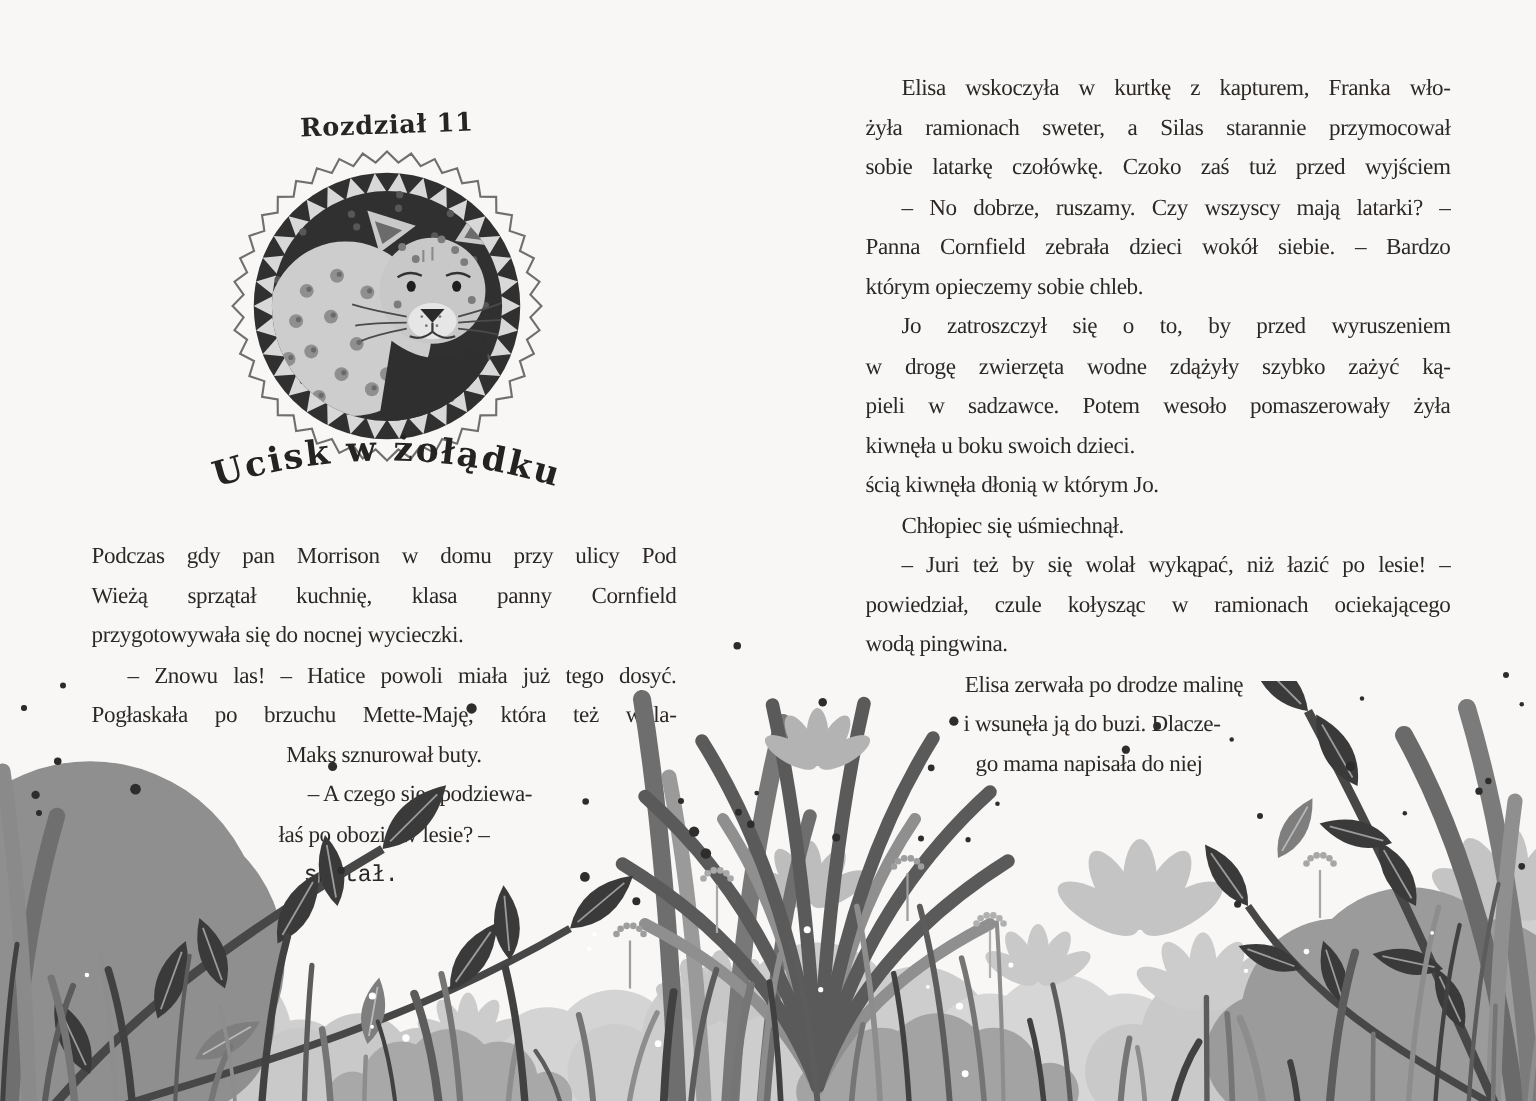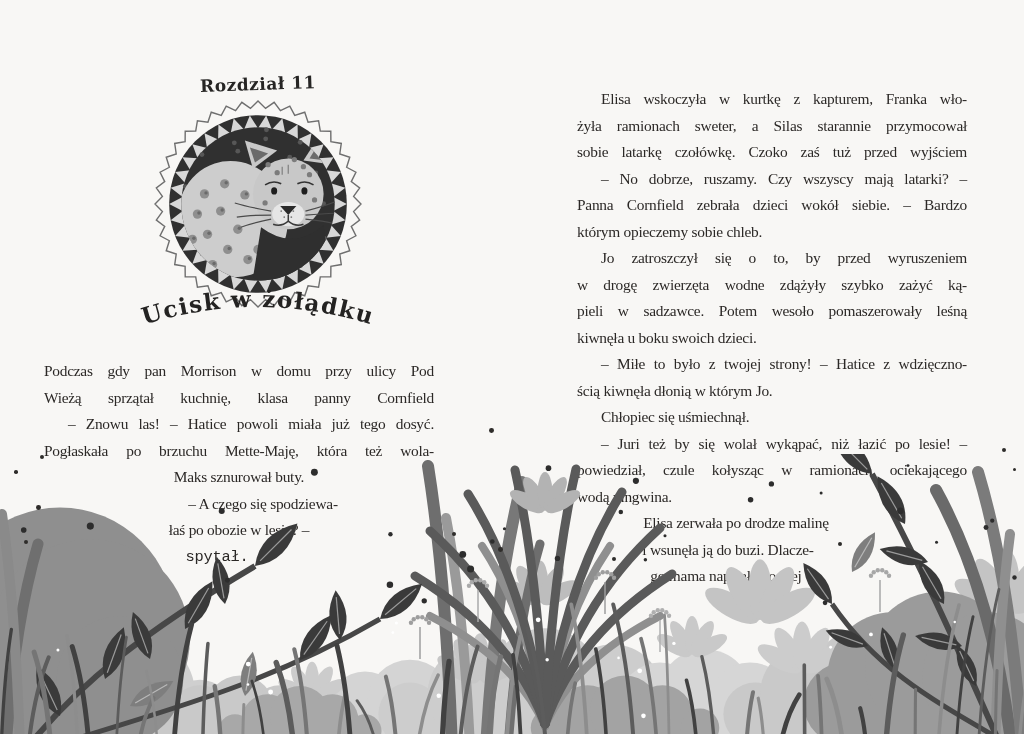--- a/index.html
+++ b/index.html
@@ -17,22 +17,22 @@
     transform:rotate(-2deg);color:#262524;
   }
   .badge{position:absolute;left:152px;top:98px;width:212px;height:212px;}
   .title-arc{position:absolute;left:116px;top:276px;width:284px;height:74px;overflow:visible;}
   .title-arc text{
     font-family:"DejaVu Serif","Liberation Serif",serif;
     font-weight:bold;font-size:23px;letter-spacing:1.5px;fill:#242322;
   }
   
   .text-col{position:absolute;width:390px;}
-  .left-col{left:44px;top:358px;}
-  .right-col{left:577px;top:46px;margin-top:40px;}
+  .left-col{left:61px;top:358px;}
+  .right-col{left:577px;top:46px;}
   .bl{
     font-size:15.4px;line-height:26.5px;letter-spacing:-0.25px;
     white-space:nowrap;position:relative;
   }
   .bl.j{text-align:justify;text-align-last:justify;}
   .bl.l{text-align:center;text-align-last:left;}
   .bl.c{text-align:center;text-align-last:center;}
   .bl.in{padding-left:24px;}
   
   .foliage{position:absolute;left:0;top:454px;width:1024px;height:280px;}
@@ -141,42 +141,42 @@
           <path id="titlepath" d="M 18,52 Q 142,10 266,52" fill="none"></path>
         </defs>
       <text text-anchor="middle">
         <textPath href="#titlepath" startOffset="50%">Ucisk w żołądku</textPath>
       </text>
     </svg>
 
     <div class="text-col left-col" id="leftcol">
         <div class="bl j">Podczas gdy pan Morrison w domu przy ulicy Pod</div>
         <div class="bl j">Wieżą sprzątał kuchnię, klasa panny Cornfield</div>
+        <div class="bl l">przygotowywała się do nocnej wycieczki.</div>
         <div class="bl j in">– Znowu las! – Hatice powoli miała już tego dosyć.</div>
         <div class="bl j">Pogłaskała po brzuchu Mette-Maję, która też wola-</div>
         <div class="bl c">Maks sznurował buty.</div>
         <div class="bl c" style="transform: translateX(24px);">– A czego się spodziewa-</div>
         <div class="bl c">łaś po obozie w lesie? –</div>
         <div class="bl c" style="transform: translateX(-22px); font-family: Liberation Mono, monospace;">spytał.</div>
       </div>
   </div>
 
   <div class="page">
     <div class="text-col right-col" id="rightcol">
         <div class="bl j in">Elisa wskoczyła w kurtkę z kapturem, Franka wło-</div>
         <div class="bl j">żyła ramionach sweter, a Silas starannie przymocował</div>
         <div class="bl j">sobie latarkę czołówkę. Czoko zaś tuż przed wyjściem</div>
         <div class="bl j in">– No dobrze, ruszamy. Czy wszyscy mają latarki? –</div>
         <div class="bl j">Panna Cornfield zebrała dzieci wokół siebie. – Bardzo</div>
         <div class="bl l">którym opieczemy sobie chleb.</div>
         <div class="bl j in">Jo zatroszczył się o to, by przed wyruszeniem</div>
         <div class="bl j">w drogę zwierzęta wodne zdążyły szybko zażyć ką-</div>
-        <div class="bl j">pieli w sadzawce. Potem wesoło pomaszerowały leśną</div>
+        <div class="bl j">pieli w sadzawce. Potem wesoło pomaszerowały żyła</div>
         <div class="bl l">kiwnęła u boku swoich dzieci.</div>
-        <div class="bl j in">– Miłe to było z twojej strony! – Hatice z wdzięczno-</div>
         <div class="bl l">ścią kiwnęła dłonią w którym Jo.</div>
         <div class="bl l in">Chłopiec się uśmiechnął.</div>
         <div class="bl j in">– Juri też by się wolał wykąpać, niż łazić po lesie! –</div>
         <div class="bl j">powiedział, czule kołysząc w ramionach ociekającego</div>
         <div class="bl l">wodą pingwina.</div>
         <div class="bl c" style="transform: translateX(-36px);">Elisa zerwała po drodze malinę</div>
         <div class="bl c" style="transform: translateX(-44px);">i wsunęła ją do buzi. Dlacze-</div>
         <div class="bl c" style="transform: translateX(-46px);">go mama napisała do niej</div>
       </div>
   </div>

